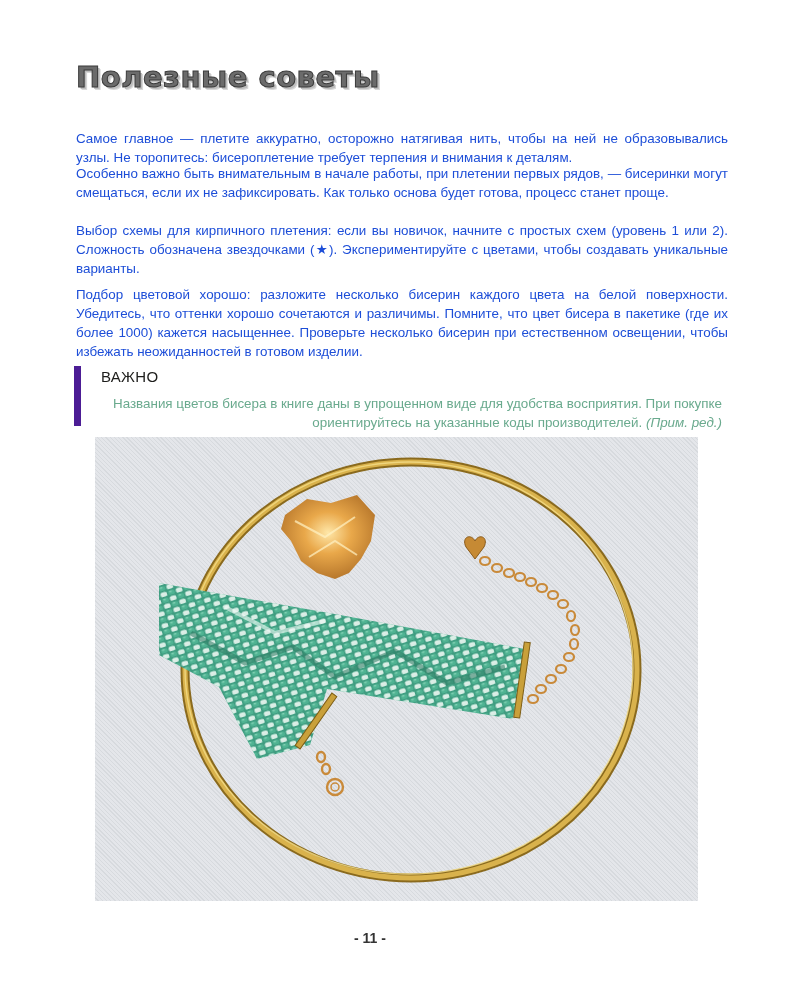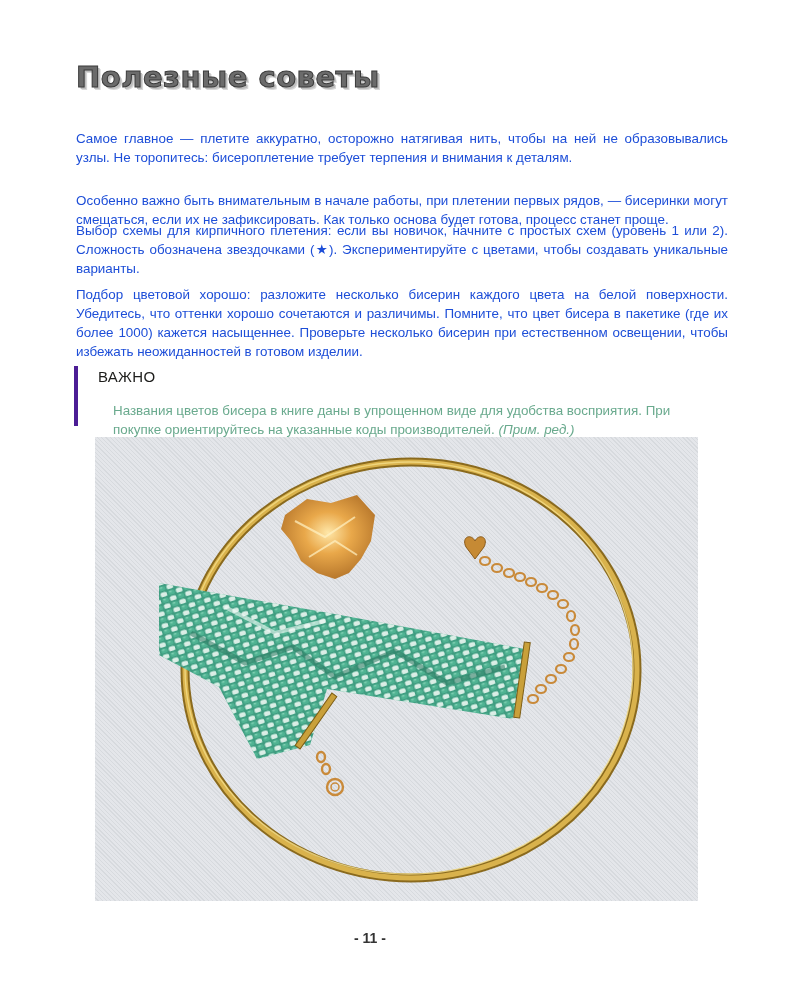--- a/index.html
+++ b/index.html
@@ -12,34 +12,34 @@
     -webkit-text-stroke: 1px #3a3a3a;
     text-shadow: 2px 2px 0 #bdbdbd, 3px 3px 0 #d8d8d8;
   }
   .body-text {
     position: absolute; left: 76px; width: 652px; margin: 0;
     font-size: 13.4px; line-height: 19px; text-align: justify; color: #1d4ed8;
     font-family: "Liberation Sans", sans-serif;
   }
   .body-text b { font-weight: normal; }
   #p1 { top: 129px; }
-  #p2 { top: 191px; }
+  #p2 { top: 164px; }
   #p3 { top: 221px; }
   #p4 { top: 285px; }
   .important {
     position: absolute; left: 74px; top: 366px; width: 656px; height: 60px;
-    border-left: 4px solid #4c1d95; padding-left: 20px; box-sizing: border-box;
+    border-left: 7px solid #4c1d95; padding-left: 20px; box-sizing: border-box;
   }
   .important-title {
     font-family: "Liberation Sans", sans-serif; font-size: 15px; color: #1d1d1b;
     line-height: 19px; margin: 1px 0 4px 0; letter-spacing: 0.3px;
   }
   .important-text {
     font-family: "Liberation Sans", sans-serif; font-size: 13.4px; line-height: 19px;
-    color: #6aaa8e; margin: 15px;
+    color: #6aaa8e; margin: 8px; text-align: right;
   }
   .important-text i { font-style: italic; }
   .photo {
     position: absolute; left: 95px; top: 437px; width: 603px; height: 464px;
     background: repeating-linear-gradient(45deg, #e4e6ea 0 2px, #d7dade 2px 3px),
                 #dfe2e6;
     overflow: hidden;
   }
   .photo svg { position: absolute; left: 0; top: 0; }
   .page-number {

